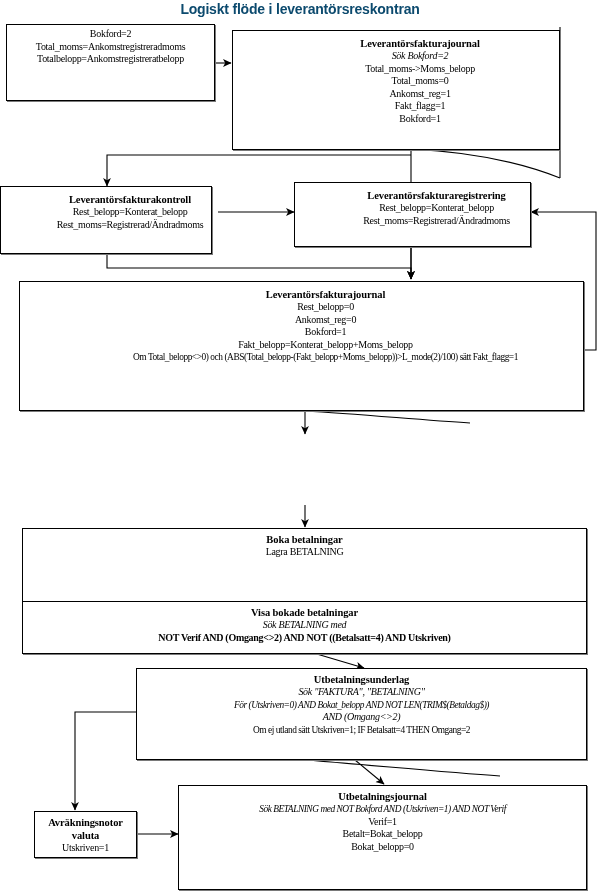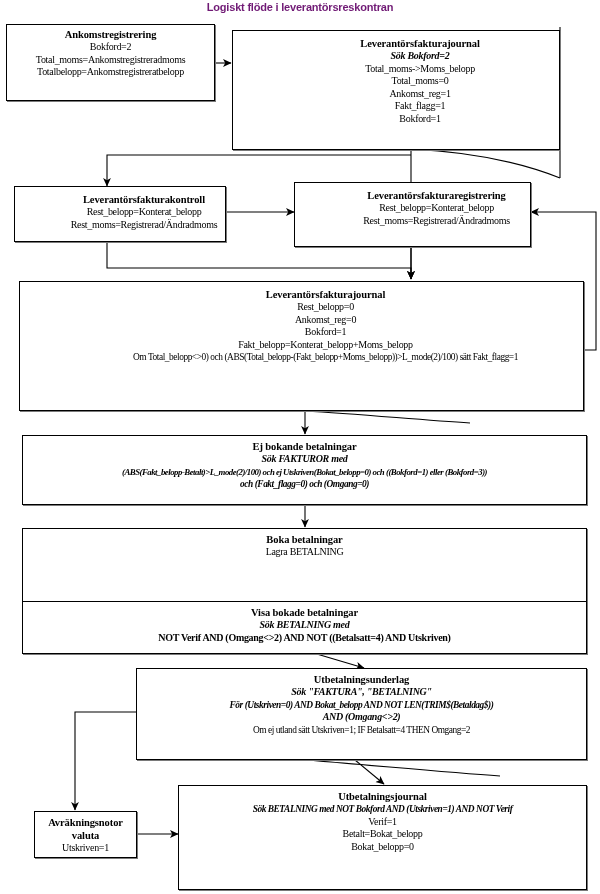--- a/index.html
+++ b/index.html
@@ -22,22 +22,22 @@
     height: 894px;
     pointer-events: none;
   }
   .title {
     position: absolute;
     left: 0; top: 1px;
     width: 600px;
     text-align: center;
     font-family: "Liberation Sans", "DejaVu Sans", sans-serif;
     font-weight: bold;
-    font-size: 11px;
-    color: #701a75;
+    font-size: 14px;
+    color: #0c4a6e;
     letter-spacing: -0.2px;
   }
   .node {
     position: absolute;
     box-sizing: border-box;
     background: #ffffff;
     border: 1px solid #000000;
     box-shadow: 1px 1px 0 #7a7a7a;
     text-align: center;
     color: #000000;
@@ -50,21 +50,20 @@
     letter-spacing: -0.1px;
   }
   .node .ln {
     font-size: 10px;
     line-height: 12.5px;
     white-space: nowrap;
     letter-spacing: -0.3px;
   }
   .node .ln.it {
     font-style: italic;
-    font-weight: bold;
   }
   .node .ln.bold {
     font-weight: bold;
   }
   .node .ln.sm {
     font-size: 9.4px;
     letter-spacing: -0.45px;
   }
   .node .ln.xs {
     font-size: 8.8px;
@@ -121,63 +120,56 @@
     <g fill="none" stroke="#000000" stroke-width="1.1">
       <path d="M411,149 C470,152 520,162 560,178"></path>
       <path d="M560,178 L560,27"></path>
       <path d="M305,411 C360,414 420,420 470,423"></path>
       <path d="M305,760 C360,764 440,772 500,776"></path>
       <path d="M190,878 C260,884 330,882 360,870 C400,856 470,858 560,868"></path>
     </g>
   </svg>
 
   <div class="node pad-top-3" style="left:6px; top:24px; width:209px; height:77px;">
-    <div class="hd">Ankomstregistrering</div>
     <div class="ln">Bokford=2</div>
     <div class="ln">Total_moms=Ankomstregistreradmoms</div>
     <div class="ln">Totalbelopp=Ankomstregistreratbelopp</div>
   </div>
 
   <div class="node pad-top-6" style="left:232px; top:30px; width:328px; height:120px;">
     <div class="hd">Leverantörsfakturajournal</div>
     <div class="ln it">Sök Bokford=2</div>
     <div class="ln">Total_moms-&gt;Moms_belopp</div>
     <div class="ln">Total_moms=0</div>
     <div class="ln">Ankomst_reg=1</div>
     <div class="ln">Fakt_flagg=1</div>
     <div class="ln">Bokford=1</div>
   </div>
 
-  <div class="node pad-top-6" style="left:14px; top:186px; width:212px; height:56px;">
+  <div class="node pad-top-6" style="left:0; top:186px; width:212px; height:68px;">
     <div class="hd">Leverantörsfakturakontroll</div>
     <div class="ln">Rest_belopp=Konterat_belopp</div>
     <div class="ln">Rest_moms=Registrerad/Ändradmoms</div>
   </div>
 
   <div class="node pad-top-6" style="left:294px; top:182px; width:237px; height:65px;">
     <div class="hd">Leverantörsfakturaregistrering</div>
     <div class="ln">Rest_belopp=Konterat_belopp</div>
     <div class="ln">Rest_moms=Registrerad/Ändradmoms</div>
   </div>
 
   <div class="node pad-top-6" style="left:19px; top:281px; width:565px; height:130px;">
     <div class="hd">Leverantörsfakturajournal</div>
     <div class="ln">Rest_belopp=0</div>
     <div class="ln">Ankomst_reg=0</div>
     <div class="ln">Bokford=1</div>
     <div class="ln">Fakt_belopp=Konterat_belopp+Moms_belopp</div>
     <div class="ln sm">Om Total_belopp&lt;&gt;0) och (ABS(Total_belopp-(Fakt_belopp+Moms_belopp))&gt;L_mode(2)/100) sätt Fakt_flagg=1</div>
   </div>
 
-  <div class="node pad-top-4" style="left:22px; top:435px; width:565px; height:70px;">
-    <div class="hd">Ej bokande  betalningar</div>
-    <div class="ln it">Sök FAKTUROR med</div>
-    <div class="ln it xs">(ABS(Fakt_belopp-Betalt)&gt;L_mode(2)/100) och ej Utskriven(Bokat_belopp=0) och ((Bokford=1) eller (Bokford=3))</div>
-    <div class="ln it sm">och (Fakt_flagg=0) och (Omgang=0)</div>
-  </div>
 
   <div class="node pad-top-4" style="left:22px; top:528px; width:565px; height:77px;">
     <div class="hd">Boka betalningar</div>
     <div class="ln">Lagra BETALNING</div>
   </div>
 
   <div class="node pad-top-4" style="left:22px; top:601px; width:565px; height:53px;">
     <div class="hd">Visa bokade  betalningar</div>
     <div class="ln it">Sök BETALNING med</div>
     <div class="ln bold">NOT Verif AND (Omgang&lt;&gt;2) AND NOT ((Betalsatt=4) AND Utskriven)</div>

